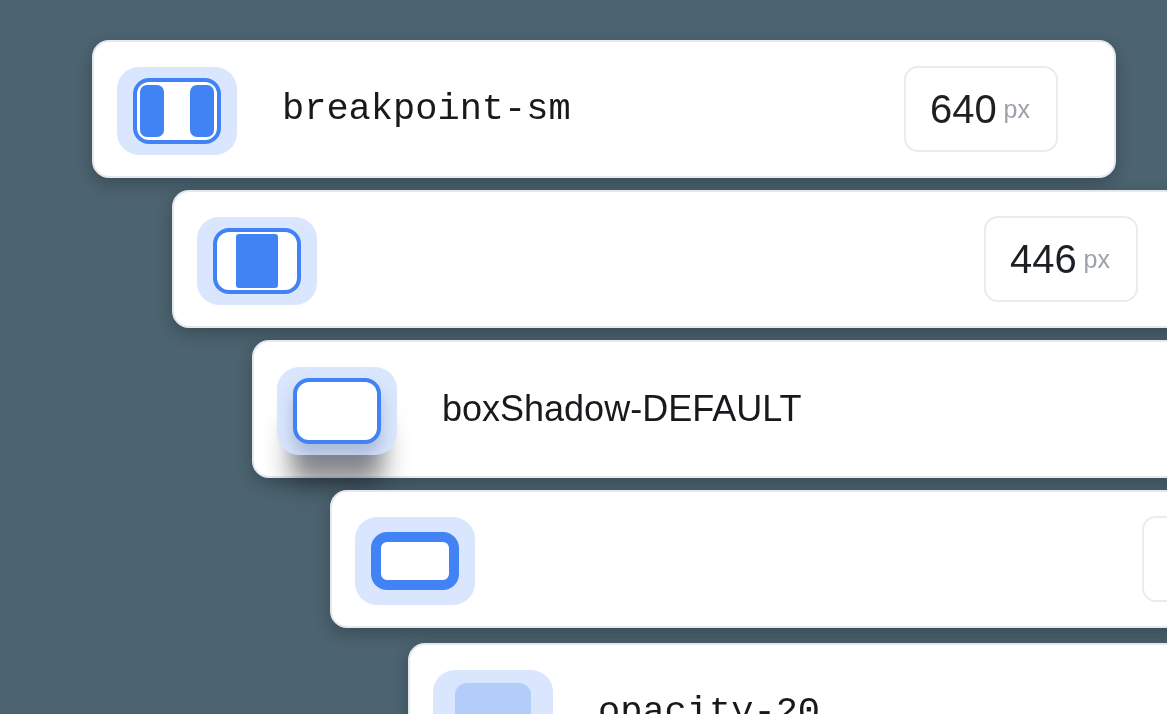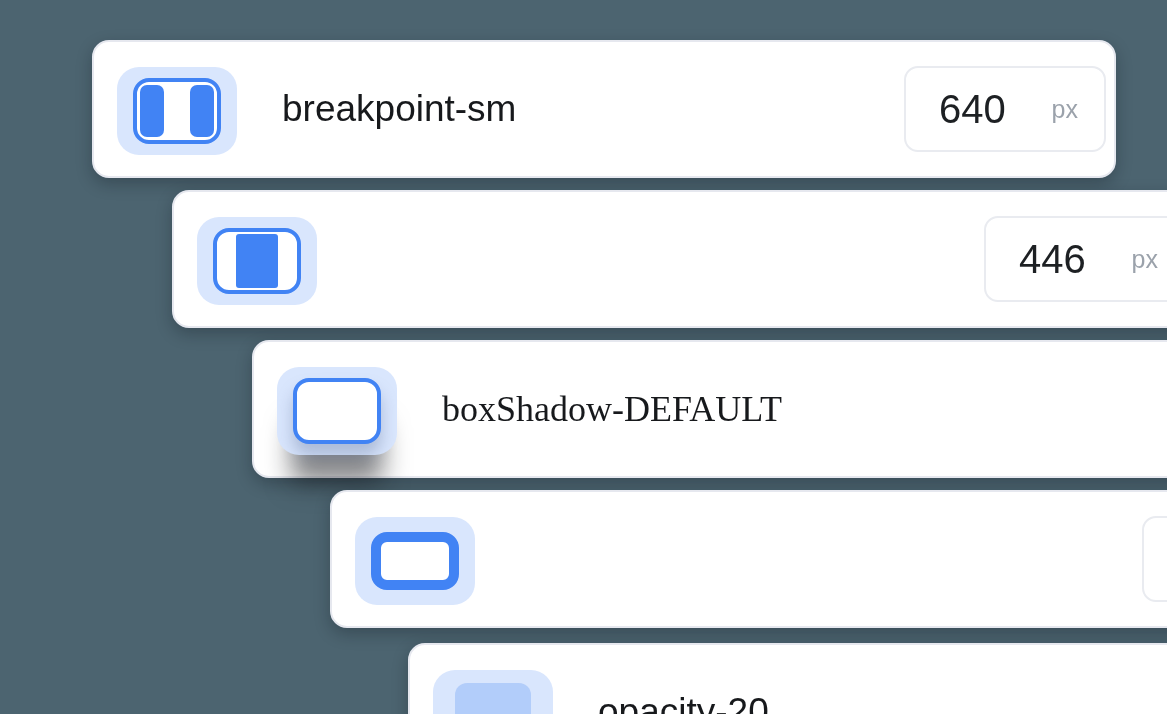--- a/index.html
+++ b/index.html
@@ -71,34 +71,34 @@
     background: rgba(65, 130, 244, 0.25);
   }
 
   
   .label {
     position: absolute; left: 188px; top: 50%;
     transform: translateY(-50%);
     color: var(--label-color, #17191c);
     white-space: nowrap;
   }
-  .label.mono { font-family: Liberation Sans, sans-serif; font-size: 37px; text-align: center; }
-  .label.sans { font-family: Liberation Serif, serif; font-size: 36px; }
+  .label.mono { font-family: Liberation Mono, monospace; font-size: 37px; text-align: center; }
+  .label.sans { font-family: Liberation Sans, sans-serif; font-size: 36px; }
 
   
   .field {
     position: absolute; left: 810px; top: 50%;
     transform: translateY(-50%);
     box-sizing: border-box;
-    width: 202px; height: 86px;
+    width: 154px; height: 86px;
     background: #ffffff;
     border: 2px solid var(--field-border, #e9ebf0);
     border-radius: 14px;
     display: flex; align-items: center; justify-content: space-between;
-    padding: 0 26px 0 33px;
+    padding: 0 26px 0 24px;
   }
   .field .val  { font-size: 40px; color: var(--value-color, #1d2023); }
   .field .unit { font-size: 25px; color: var(--unit-color, #9ba2ab); }
 </style>
 </head>
 <body style="--background: #4c6470; --card-bg: #ffffff; --card-border: #e6e8ef; --tile-bg: #d9e6fd; --accent: #4183f4; --label-color: #17191c; --value-color: #1d2023; --unit-color: #9ba2ab; --field-border: #e9ebf0;">
 
 <div class="stage">
 
   <div class="card c1">

